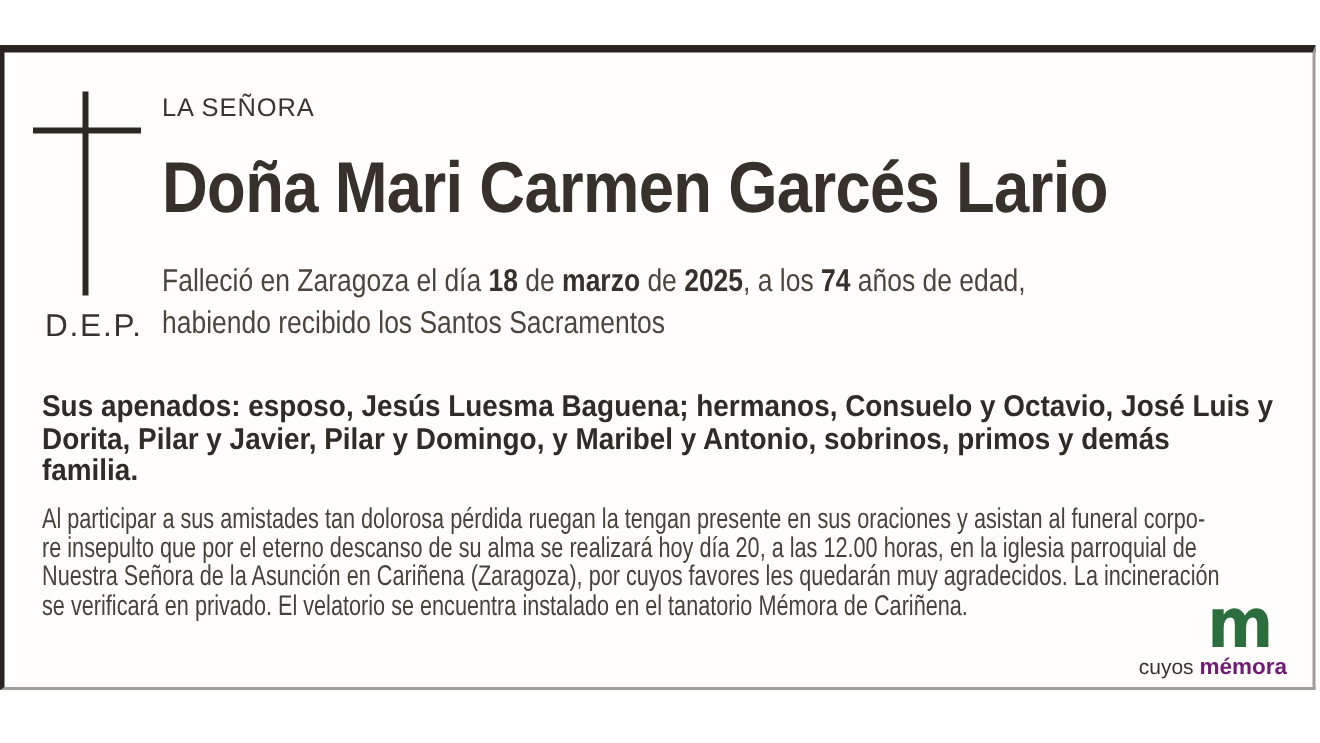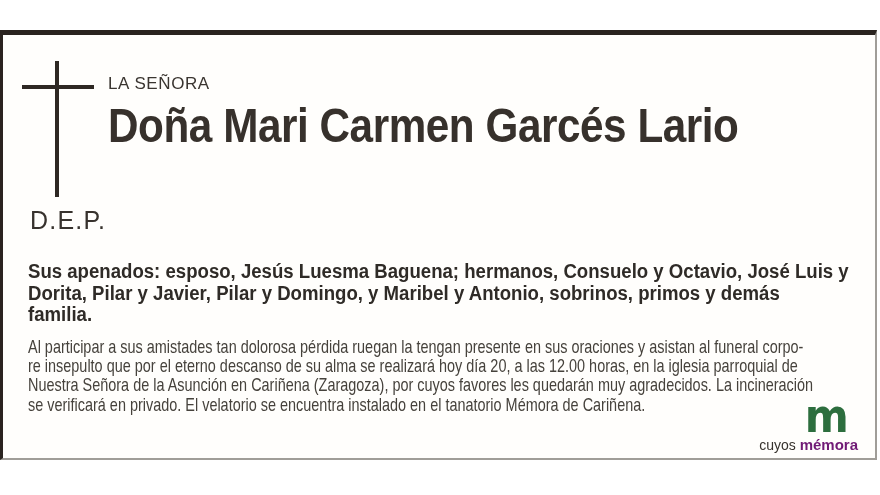--- a/index.html
+++ b/index.html
@@ -20,25 +20,25 @@
     border-right:2px solid #a09d98;
     border-bottom:2px solid #a09d98;
   }
 
   
   .cross-v { position:absolute; left:52px; top:26px; width:4px; height:136px; background:#2e2823; }
   .cross-h { position:absolute; left:19px; top:50px; width:72px; height:4px; background:#2e2823; }
 
   .dep {
     position:absolute; left:27px; top:171px;
-    font-size:25px; letter-spacing:1.2px; color:#37322d; white-space:nowrap;
+    font-size:21px; letter-spacing:1.2px; color:#37322d; white-space:nowrap;
   }
 
   .salutation {
-    position:absolute; left:105px; top:39px;
+    position:absolute; left:105px; top:27px;
     font-size:17px; letter-spacing:0.6px; color:#3a3530; white-space:nowrap;
   }
 
   .deceased-name {
     position:absolute; left:105px; top:66px;
     font-size:48px; line-height:50px; font-weight:bold;
     letter-spacing:-0.5px; color:#37312c; white-space:nowrap;
     transform:scaleX(0.88); transform-origin:left top;
   }
 
@@ -91,20 +91,26 @@
     <div class="cross-v"></div>
     <div class="cross-h"></div>
   </div>
 
   <div class="dep">D.E.P.</div>
 
   <div class="salutation">LA SEÑORA</div>
 
   <h1 class="deceased-name" style="margin:0;">Doña Mari Carmen Garcés Lario</h1>
 
+  <div class="death-block">
+    <div class="death-line">
+      <span>Falleció en Zaragoza el día </span><b>18</b><span> de </span><b>marzo</b><span> de </span><b>2025</b><span>, a los </span><b>74</b><span> años de edad,</span>
+    </div>
+    <div class="death-line">habiendo recibido los Santos Sacramentos</div>
+  </div>
 
   <div class="family-block">
     <div class="family-line">Sus apenados: esposo, Jesús Luesma Baguena; hermanos, Consuelo y Octavio, José Luis y</div>
     <div class="family-line">Dorita, Pilar y Javier, Pilar y Domingo, y Maribel y Antonio, sobrinos, primos y demás</div>
     <div class="family-line">familia.</div>
   </div>
 
   <div class="funeral-block">
     <div class="funeral-line">Al participar a sus amistades tan dolorosa pérdida ruegan la tengan presente en sus oraciones y asistan al funeral corpo-</div>
     <div class="funeral-line">re insepulto que por el eterno descanso de su alma se realizará hoy día 20, a las 12.00 horas, en la iglesia parroquial de</div>

